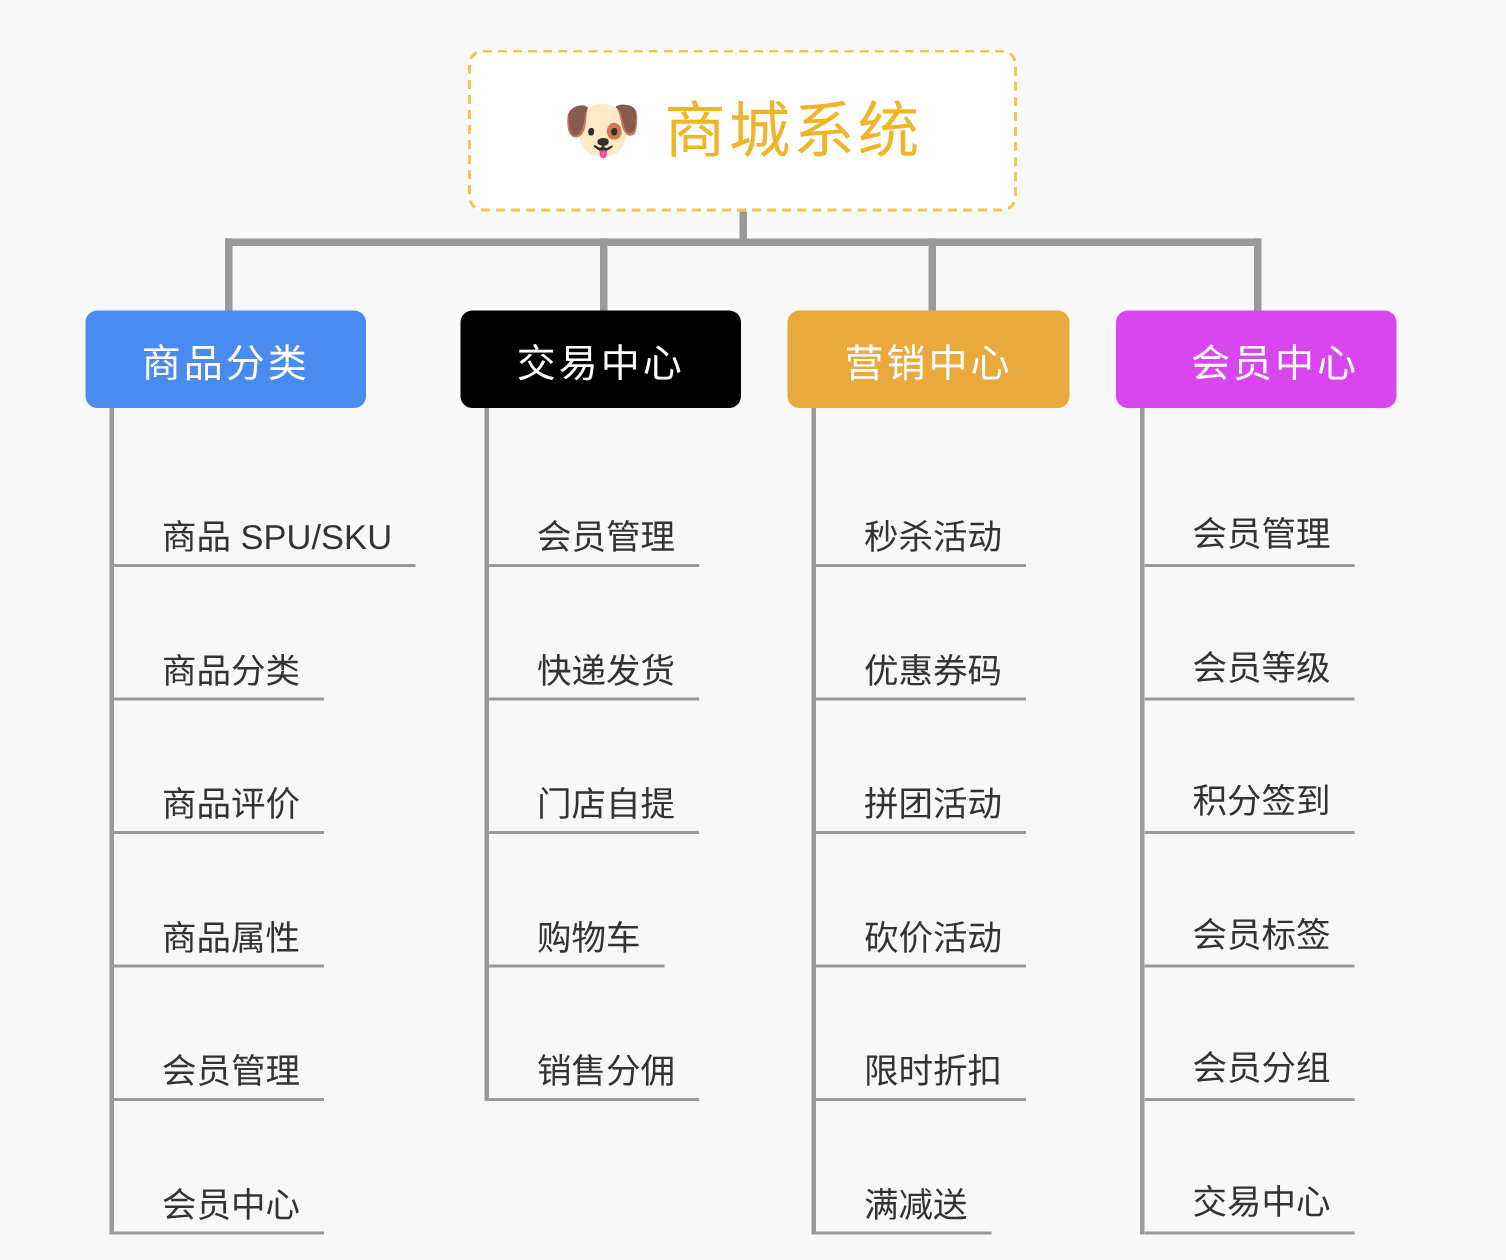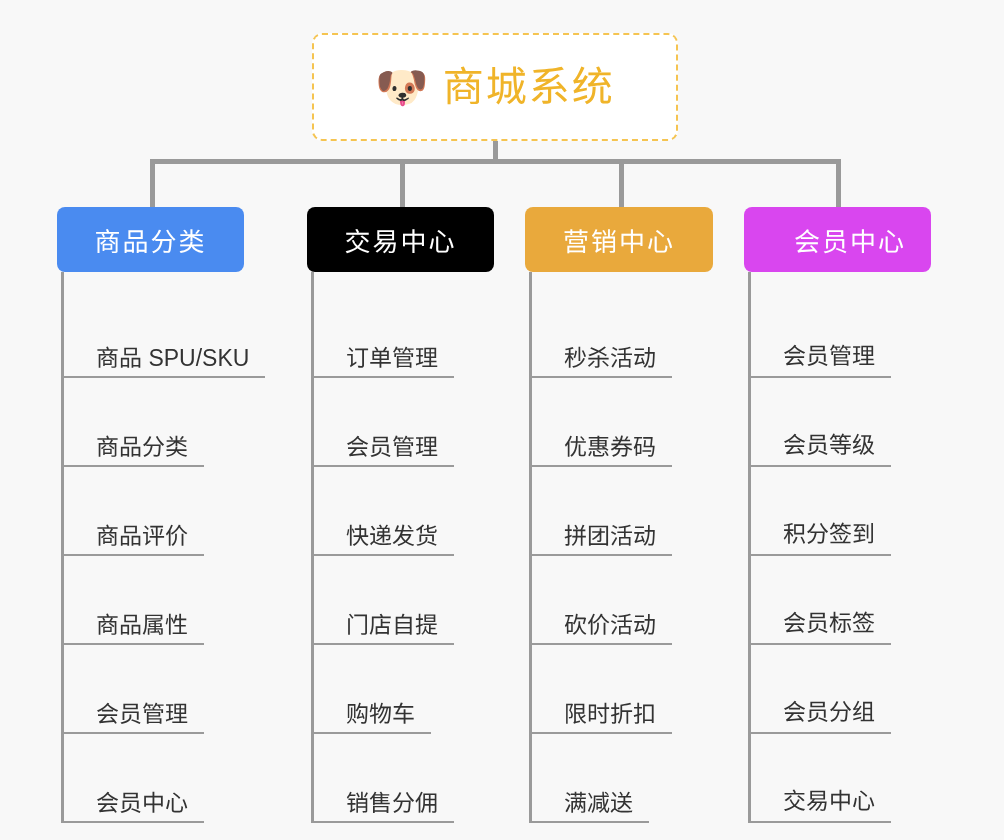--- a/index.html
+++ b/index.html
@@ -104,21 +104,21 @@
   .group-1 .group-header { width: 187px; }
   .group-2 .group-header { width: 187px; }
   .group-3 .group-header { width: 188px; }
   .group-4 .group-header { width: 187px; }
 
   
   .leaf-list {
     position: relative;
     margin-top: 0;
     padding-top: 17px;
-    margin-left: 4px;
+    margin-left: 16px;
     border-left: 3px solid #a3a3a3;
   }
   .leaf-item {
     position: relative;
     height: 89px;
     display: flex;
     align-items: flex-end;
     box-sizing: border-box;
   }
   .leaf-label {
@@ -186,24 +186,20 @@
       </div>
     </div>
   </div>
 
   <div class="group group-2">
     <div class="group-header" style="background: #000000; justify-content: center;">
       <span>交易中心</span>
     </div>
     <div class="leaf-list" style="border-left-color: rgb(154, 154, 154);">
       <div class="leaf-item">
-        <span class="leaf-label">订单管理</span>
-        <span class="leaf-rule" style="background: rgb(154, 154, 154); width: 140px;"></span>
-      </div>
-      <div class="leaf-item">
         <span class="leaf-label">会员管理</span>
         <span class="leaf-rule" style="background: rgb(154, 154, 154); width: 140px;"></span>
       </div>
       <div class="leaf-item">
         <span class="leaf-label">快递发货</span>
         <span class="leaf-rule" style="background: rgb(154, 154, 154); width: 140px;"></span>
       </div>
       <div class="leaf-item">
         <span class="leaf-label">门店自提</span>
         <span class="leaf-rule" style="background: rgb(154, 154, 154); width: 140px;"></span>

